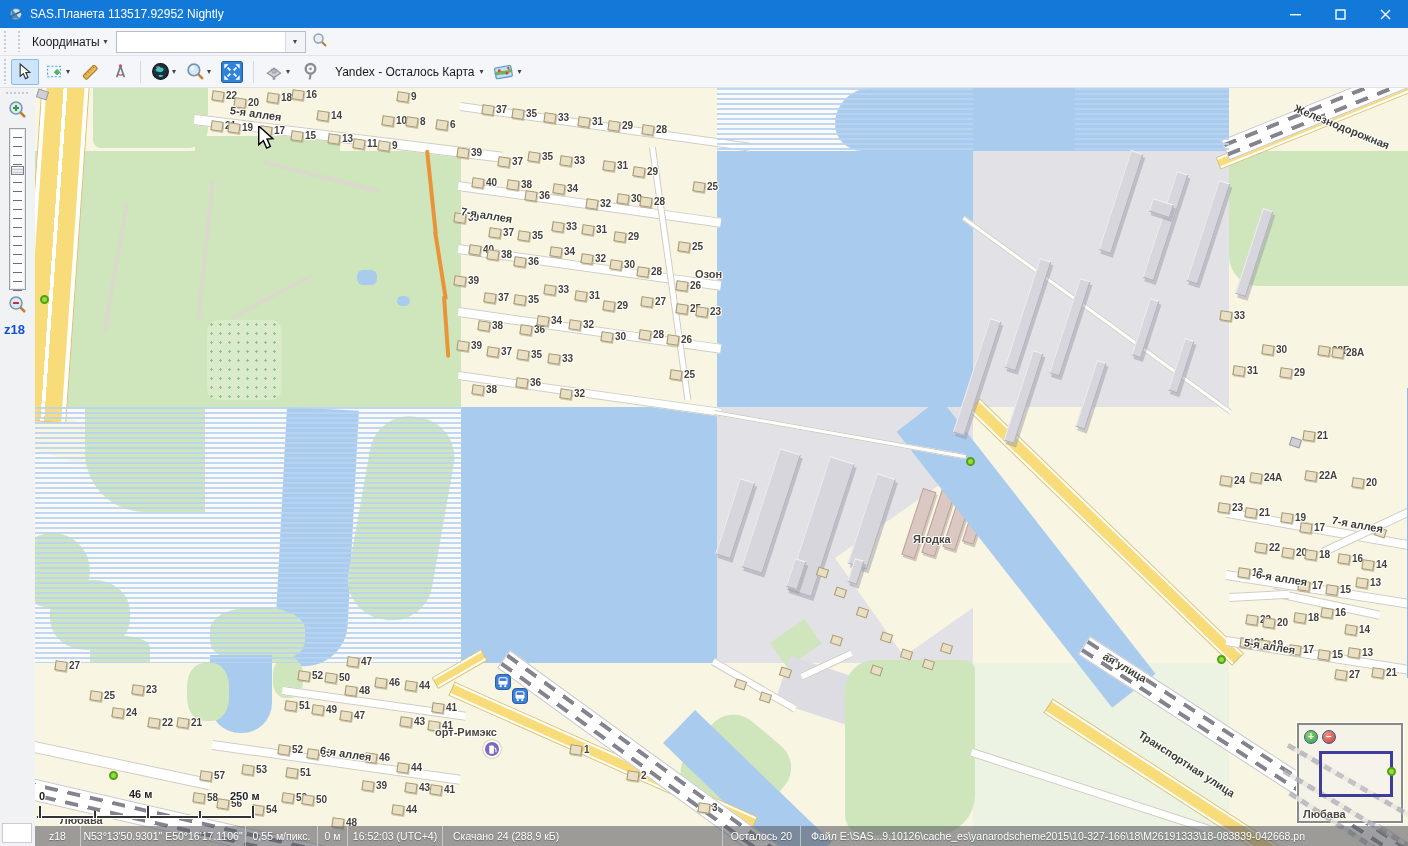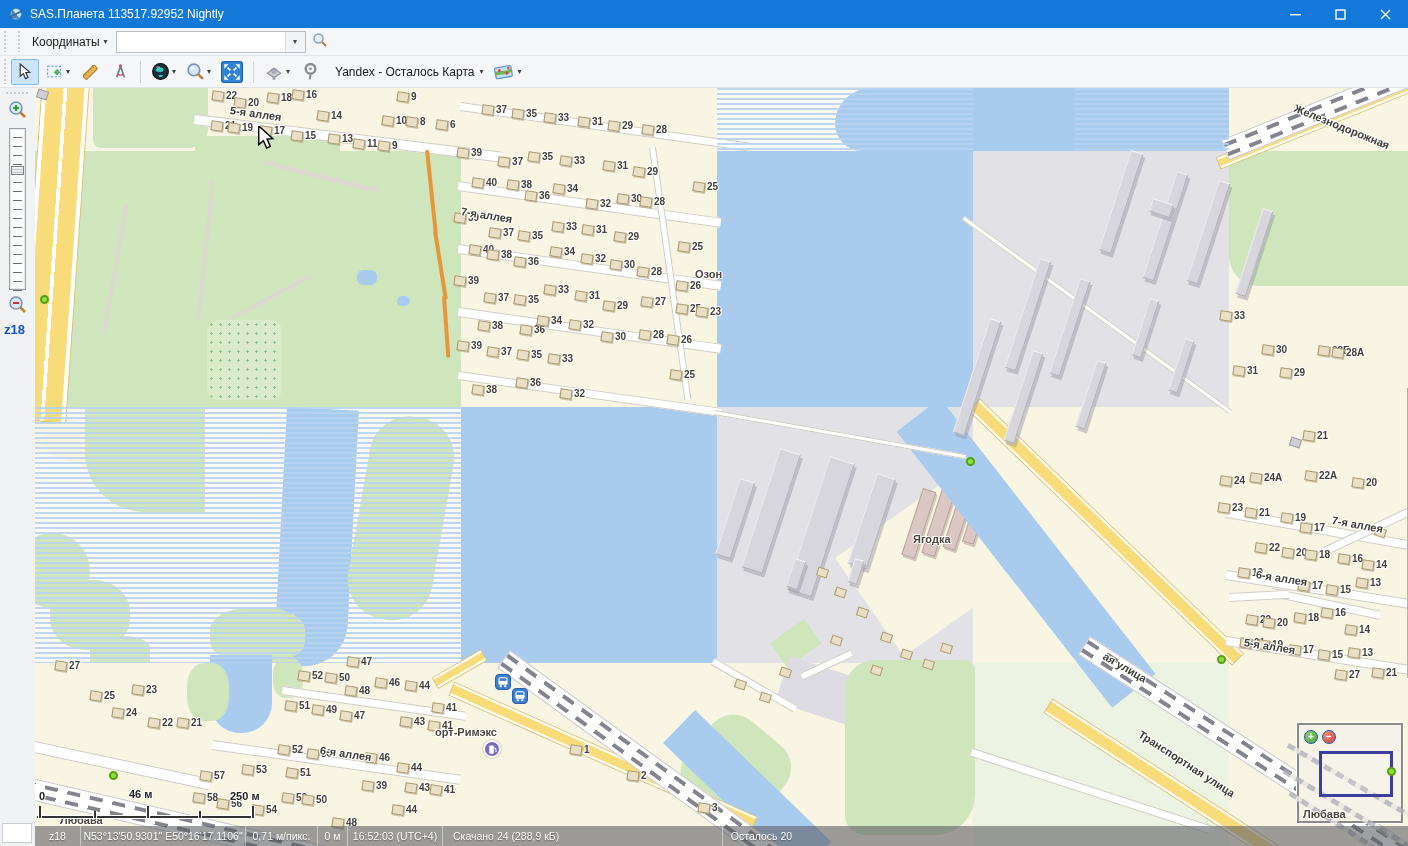--- a/index.html
+++ b/index.html
@@ -1131,21 +1131,22 @@
 
     <span id="cursor">
       <svg width="19" height="24" viewBox="0 0 13 17">
           <path d="M1 0 L1 13.2 L4.3 10.4 L6.6 15.6 L9.2 14.4 L6.9 9.3 L11 9 Z" fill="#fff" stroke="#000" stroke-width="1"></path>
         </svg>
     </span>
 
     <div id="statusbar">
         <span class="sseg" style="width: 45px;">z18</span>
         <span class="sseg" style="width: 165px;">N53°13'50.9301" E50°16'17.1106"</span>
-        <span class="sseg" style="width: 72px;">0,71 м/пикс.</span>
+        <span class="sseg" style="width: 72px;">0,55 м/пикс.</span>
         <span class="sseg" style="width: 30px;">0 м</span>
         <span class="sseg" style="width: 95px;">16:52:03 (UTC+4)</span>
         <span class="sseg left" style="width: 280px;">Скачано 24 (288,9 кБ)</span>
         <span class="sseg" style="width: 78px;">Осталось 20</span>
+        <span class="sseg left fill">Файл E:\SAS...9.10126\cache_es\yanarodscheme2015\10-327-166\18\M26191333\18-083839-042668.pn</span>
       </div>
   </div>
 
 </div>
 
 </body></html>

